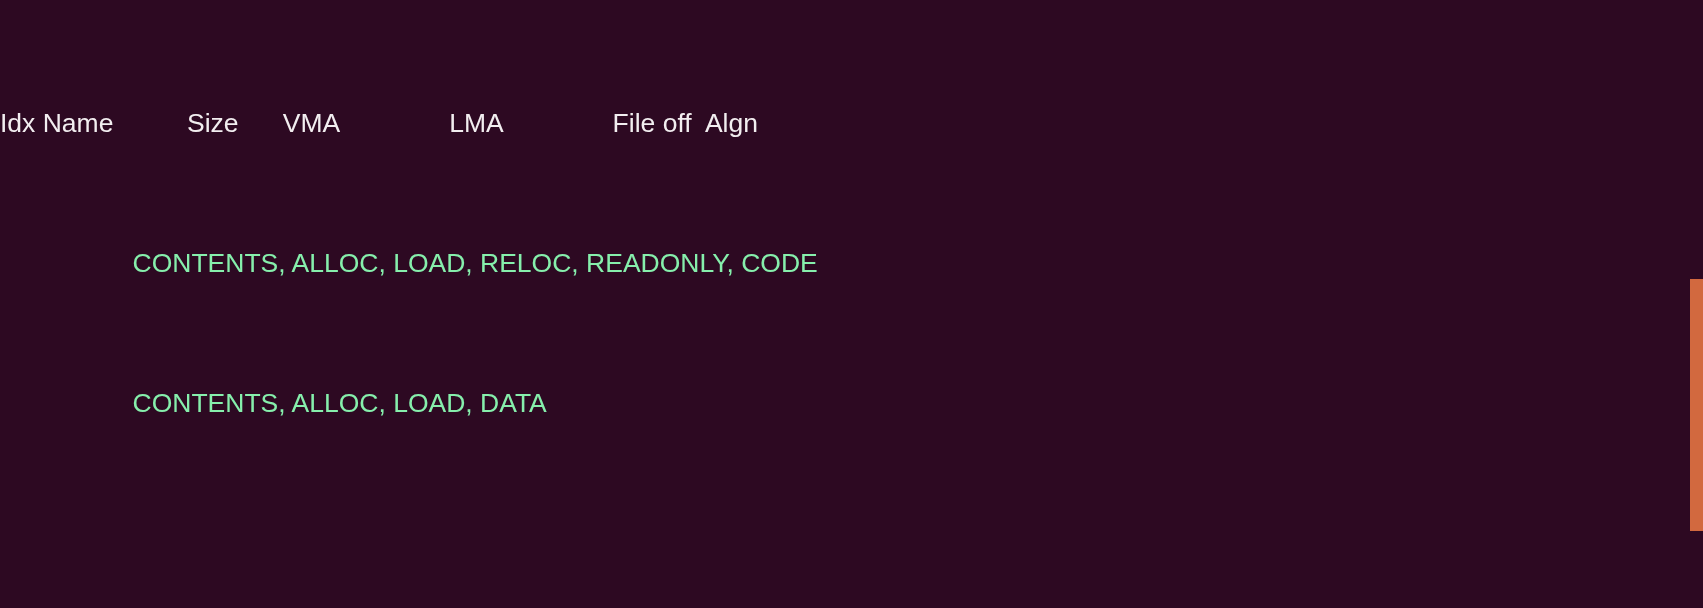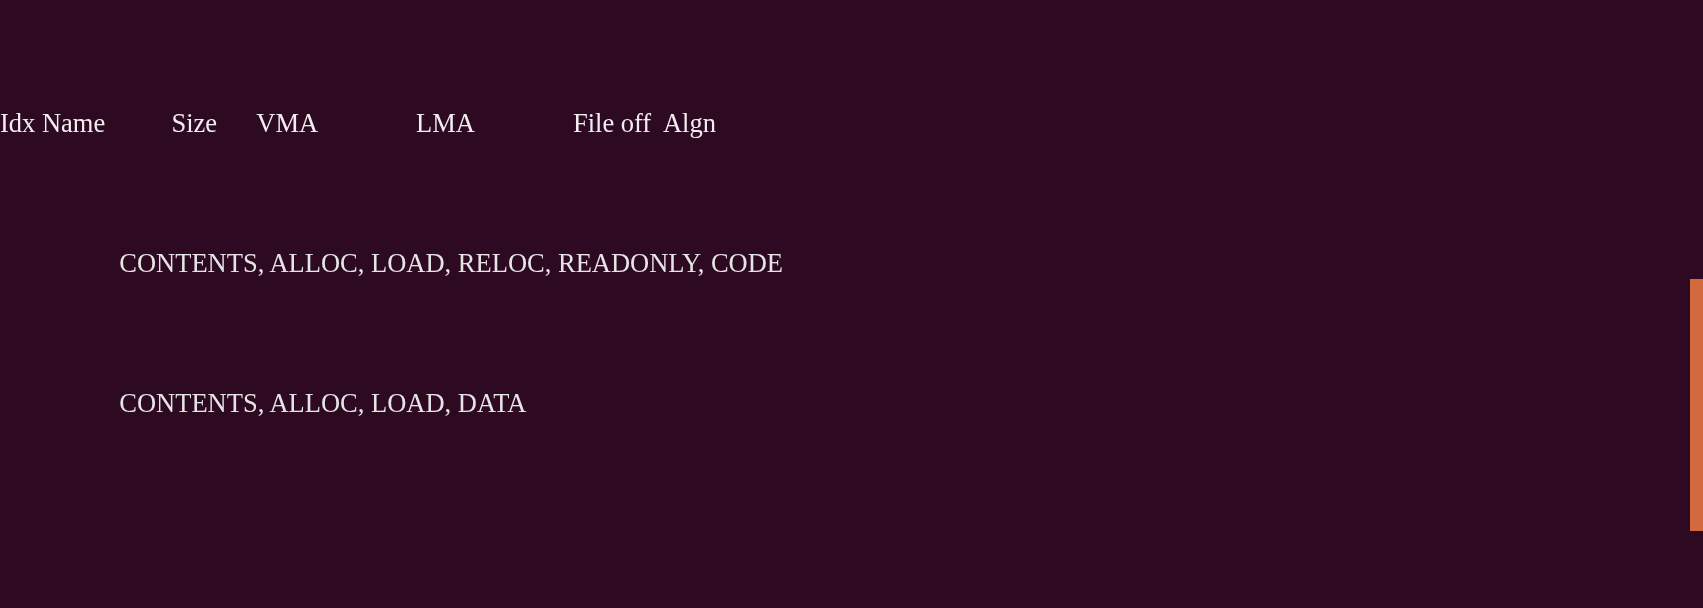--- a/index.html
+++ b/index.html
@@ -6,41 +6,41 @@
     margin: 0;
     padding: 0;
     background: #2d0922;
   }
   #terminal {
     position: relative;
     width: 1703px;
     height: 531px;
     background: #2d0922;
     overflow: hidden;
-    font-family: Liberation Serif, serif;
+    font-family: Liberation Sans, sans-serif;
     font-size: 26.5px;
     line-height: 35px;
     color: #e8e2e4;
     letter-spacing: 0px;
     -webkit-font-smoothing: none;
   }
   #screen {
     position: absolute;
     left: 0px;
     top: 1px;
     white-space: pre;
   }
   .line {
     height: 35px;
     white-space: pre;
     display: block;
   }
   .hdr { color: #f2eef0; }
   .idxname { color: #f2eef0; }
-  .flags { color: #e5e5e5; }
+  .flags { color: #86efac; }
   #clip-mask {
     position: absolute;
     left: 0;
     top: 603px;
     width: 1703px;
     height: 5px;
     background: #2d0922;
   }
   #scrollbar-track {
     position: absolute;

